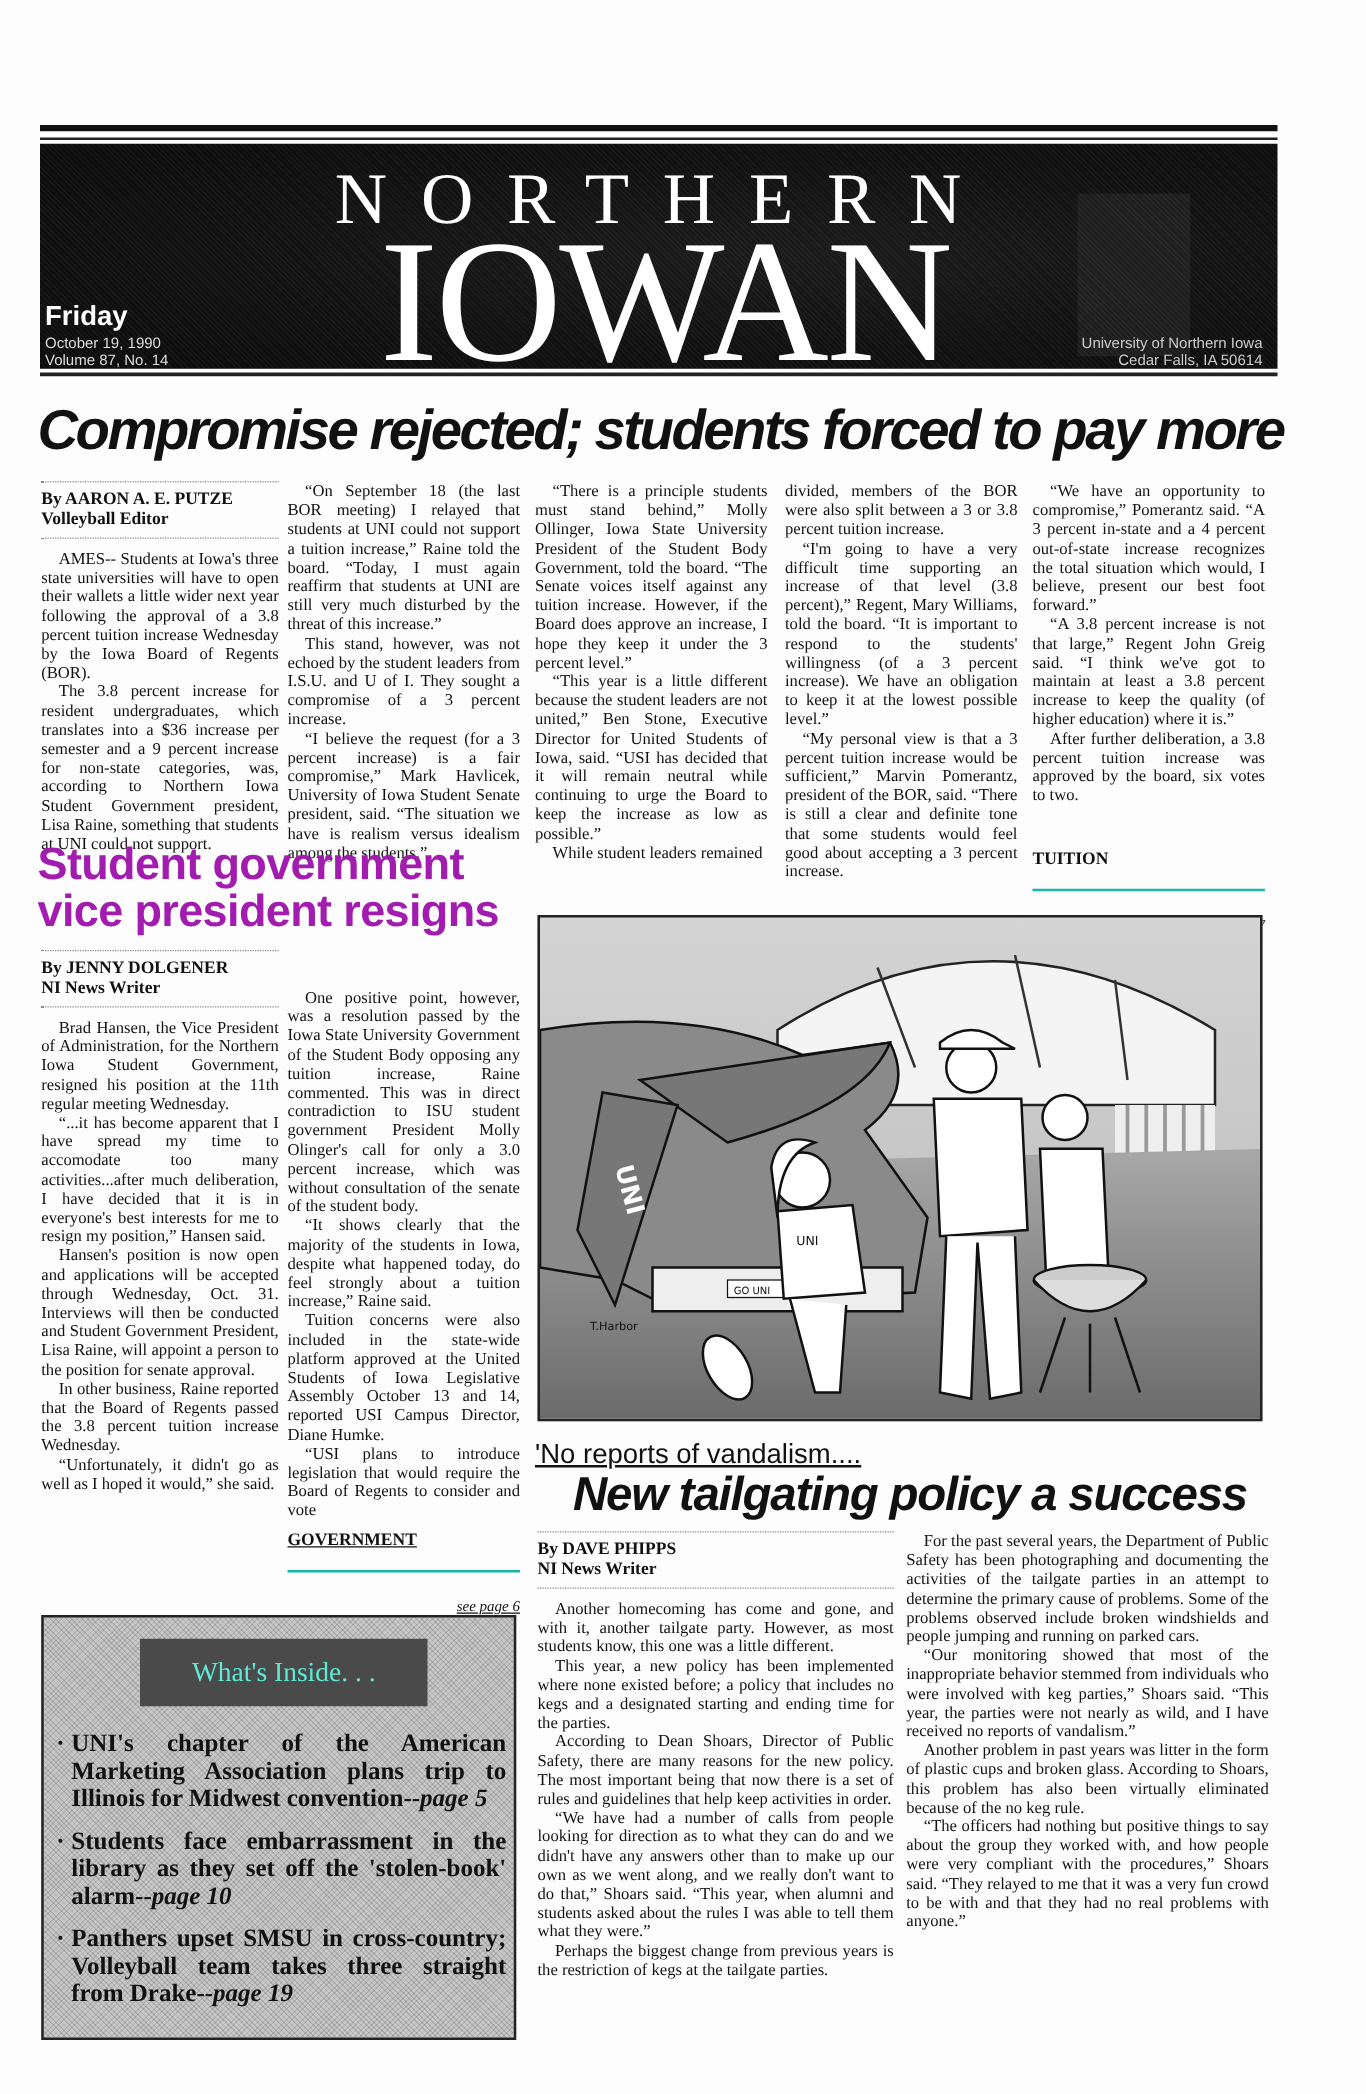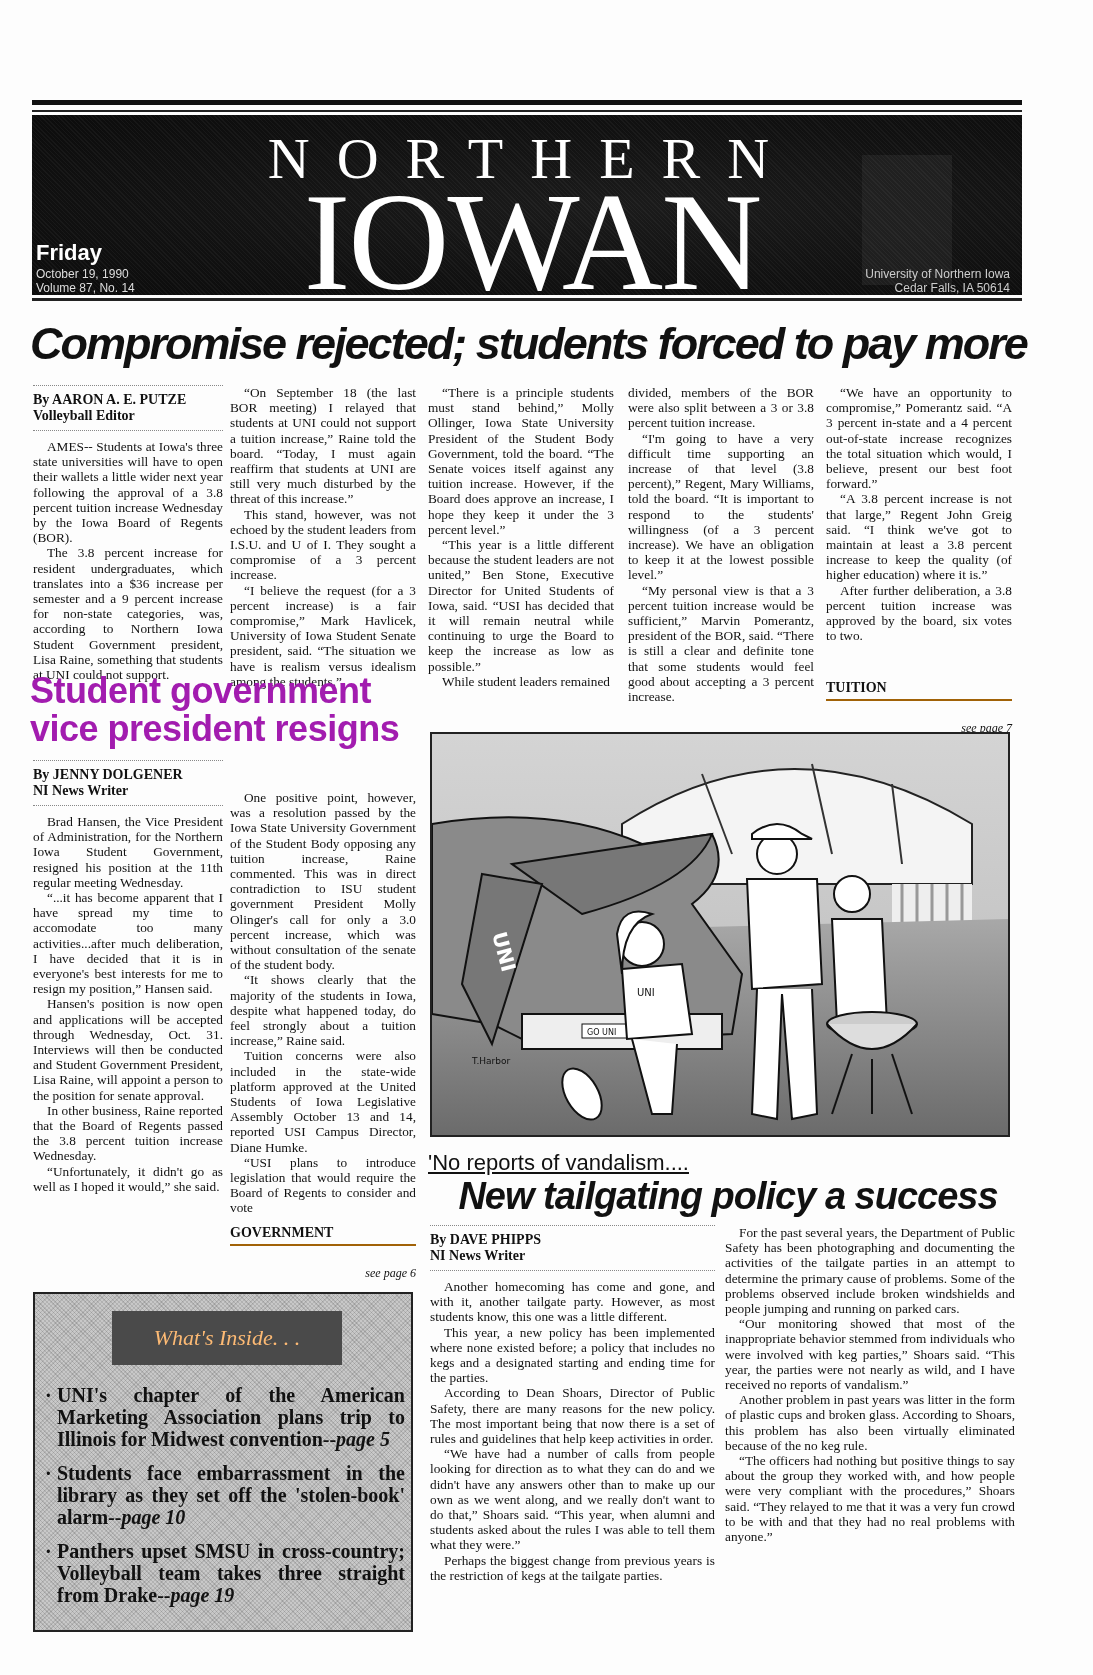--- a/index.html
+++ b/index.html
@@ -27,38 +27,38 @@
   .headline-main { position: absolute; left: 30px; top: 318px; width: 990px; white-space: nowrap;
     font-family: "Liberation Sans", sans-serif; font-weight: 700; font-style: italic; font-size: 45px; letter-spacing: -2px; color: #111; }
 
   .col { position: absolute; font-size: 13.3px; line-height: 15.2px; text-align: justify; hyphens: manual; }
   .col p { text-indent: 14px; }
   .col p.noindent { text-indent: 0; }
   .byline { font-weight: 700; font-size: 14px; line-height: 16px; padding: 6px 0 6px; border-top: 1px dotted #888; border-bottom: 1px dotted #888; margin-bottom: 8px; }
   .byline span { display: block; }
 
   .jump { position: absolute; }
-  .jump-label { font-weight: 700; font-size: 14px; border-bottom: 2px solid #a16207; padding-bottom: 3px; }
+  .jump-label { font-weight: 700; font-size: 14px; border-bottom: 2px solid #14b8a6; padding-bottom: 15px; }
   .jump-page { font-style: italic; font-size: 12px; text-align: right; margin-top: 20px; }
 
   .headline-2 { position: absolute; left: 30px; top: 672px; width: 390px; font-family: "Liberation Sans", sans-serif;
     font-weight: 700; font-size: 36px; line-height: 38px; letter-spacing: -0.5px; color: #a21caf; }
 
   .illustration { position: absolute; left: 430px; top: 732px; width: 580px; height: 405px; border: 2px solid #222; background: #bbb; overflow: hidden; }
 
   .kicker { position: absolute; left: 428px; top: 1150px; font-family: "Liberation Sans", sans-serif; font-size: 22px; text-decoration: underline; color: #111; }
   .headline-3 { position: absolute; left: 428px; top: 1175px; width: 600px; white-space: nowrap; font-family: "Liberation Sans", sans-serif;
     font-weight: 700; font-style: italic; font-size: 38px; letter-spacing: -1px; color: #111; text-align: center; }
 
   .inside-box { position: absolute; left: 33px; top: 1292px; width: 380px; height: 340px; border: 2px solid #222;
     background-color: #c8c8c8;
     background-image: repeating-linear-gradient(45deg, rgba(0,0,0,0.12) 0 1px, transparent 1px 3px),
                       repeating-linear-gradient(-45deg, rgba(0,0,0,0.10) 0 1px, transparent 1px 3px); }
   .inside-title { position: absolute; left: 77px; top: 17px; width: 230px; height: 54px; background: #4a4a4a;
-    color: #fdba74; font-style: italic; font-size: 22px; line-height: 54px; text-align: center; font-family: "Liberation Serif", serif; }
+    color: #5eead4; font-size: 22px; line-height: 54px; text-align: center; font-family: "Liberation Serif", serif; }
   .inside-list { position: absolute; left: 8px; top: 90px; width: 362px; list-style: none; }
   .inside-list li { font-weight: 700; font-size: 20px; line-height: 22px; margin-bottom: 12px; padding-left: 14px; position: relative; text-align: justify; }
   .inside-list li::before { content: "·"; position: absolute; left: 2px; top: 0; }
   .inside-list li em { font-style: italic; }
 </style>
 </head>
 <body>
 
 <div class="rule-top"></div>
 <div class="rule-thin"></div>
@@ -130,21 +130,21 @@
   <p>“Unfortunately, it didn't go as well as I hoped it would,” she said.</p>
 </div>
 
 <div class="col" style="left:230px; top:790px; width:186px;">
   <p>One positive point, however, was a resolution passed by the Iowa State University Government of the Student Body opposing any tuition increase, Raine commented. This was in direct contradiction to ISU student government President Molly Olinger's call for only a 3.0 percent increase, which was without consultation of the senate of the student body.</p>
   <p>“It shows clearly that the majority of the students in Iowa, despite what happened today, do feel strongly about a tuition increase,” Raine said.</p>
   <p>Tuition concerns were also included in the state-wide platform approved at the United Students of Iowa Legislative Assembly October 13 and 14, reported USI Campus Director, Diane Humke.</p>
   <p>“USI plans to introduce legislation that would require the Board of Regents to consider and vote</p>
 </div>
 
-<div class="jump" style="left:230px; top:1225px; width:186px;">
+<div class="jump" style="left:230px; top:1225px; width:186px;text-decoration:underline;">
   <div class="jump-label">GOVERNMENT</div>
   <div class="jump-page">see page 6</div>
 </div>
 
 <div class="illustration">
   <svg width="580" height="405" viewBox="0 0 580 405">
     <defs>
       <linearGradient id="sky" x1="0" y1="0" x2="0" y2="1">
         <stop offset="0" stop-color="#d4d4d4"></stop>
           <stop offset="1" stop-color="#b8b8b8"></stop>

